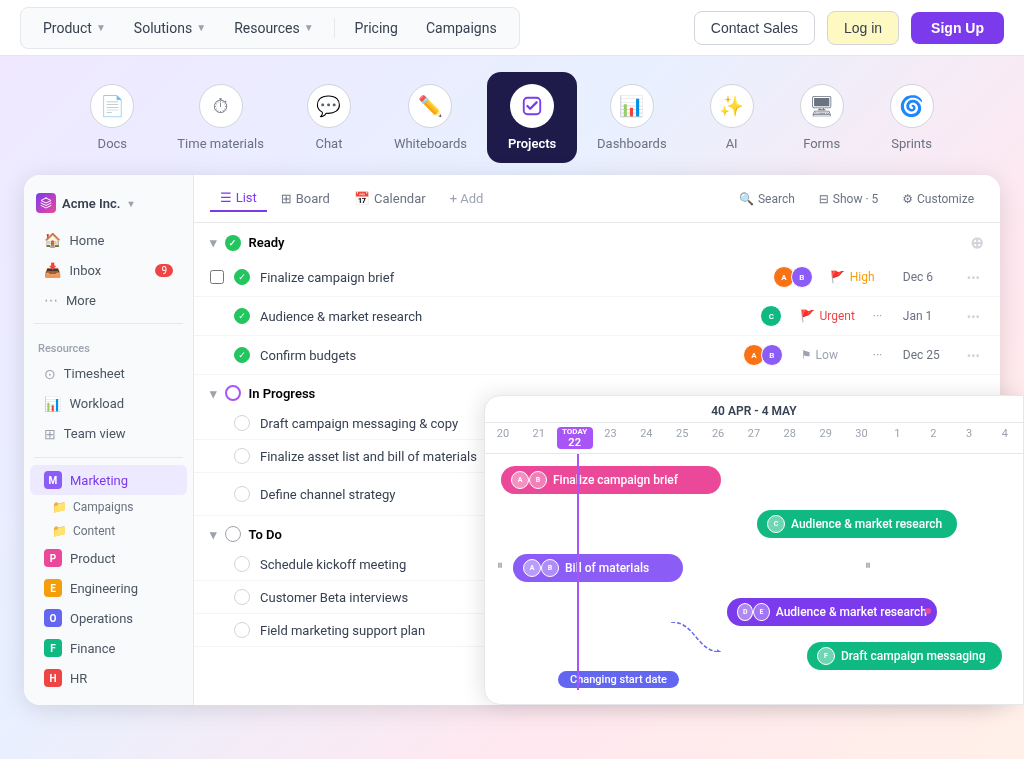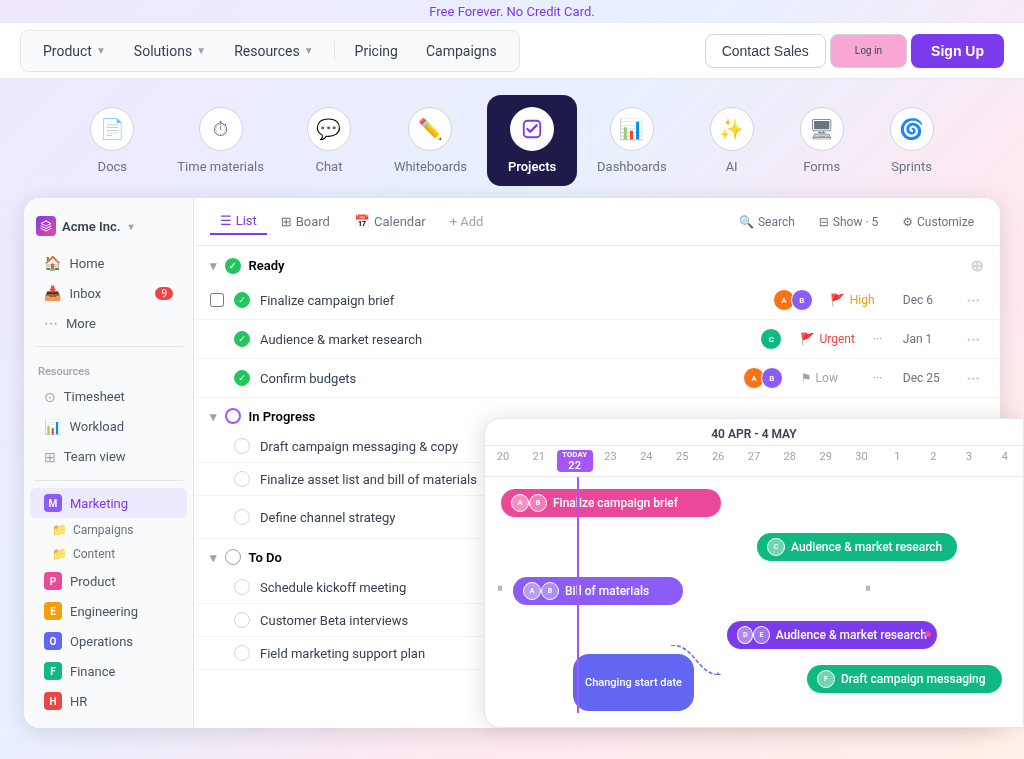--- a/index.html
+++ b/index.html
@@ -49,37 +49,38 @@
       border-radius: 6px;
       font-size: 14px;
       color: #374151;
       cursor: pointer;
       white-space: nowrap;
     }
     .nav-item .chevron { font-size: 10px; color: #9ca3af; }
     .nav-divider { width: 1px; height: 20px; background: #e5e7eb; margin: 0 4px; }
     .top-actions {
       display: flex;
-      gap: 4px;
+      align-items: center;
+      gap: 12px;
     }
     .btn-contact {
       padding: 8px 16px;
       border: 1px solid #d1d5db;
       border-radius: 8px;
       background: white;
       font-size: 14px;
       cursor: pointer;
       color: #374151;
     }
     .btn-login {
-      padding: 8px 24px;
-      background: #f9a8d4;
+      padding: 8px 16px;
+      background: #fef9c3;
       border: 1px solid #d1d5db;
       border-radius: 8px;
-      font-size: 10px;
+      font-size: 14px;
       cursor: pointer;
       color: #374151;
     }
     .btn-signup {
       padding: 8px 20px;
       background: #7c3aed;
       color: white;
       border: none;
       border-radius: 8px;
       font-size: 14px;
@@ -466,50 +467,47 @@
     }
     .bar-pink { background: #ec4899; }
     .bar-green { background: #10b981; }
     .bar-purple { background: #8b5cf6; }
     .bar-purple-dark { background: #7c3aed; }
 
     .gantt-tooltip {
       position: absolute;
       background: #6366f1;
       color: white;
-      padding: 22px 12px;
+      padding: 2px 12px;
       border-radius: 16px;
       font-size: 11px;
       font-weight: 500;
       white-space: nowrap;
       bottom: 2px;
-      left: 88px;
+      left: 73px;
     }
 
     .app-wrapper {
       position: relative;
     }
 
     
     .top-banner {
       text-align: center;
       padding: 4px;
       font-size: 13px;
       color: #7c3aed;
       background: transparent;
     }
   </style>
 </head>
 <body>
 
 <div>
 
-  <div class="top-banner">
-    <span>Free Forever. No Credit Card.</span>
-  </div>
 
   <div class="top-bar">
 
     <div class="nav-menu">
       <div class="nav-item">
         <span>Product</span>
         <span class="chevron">▼</span>
       </div>
       <div class="nav-item">
         <span>Solutions</span>

